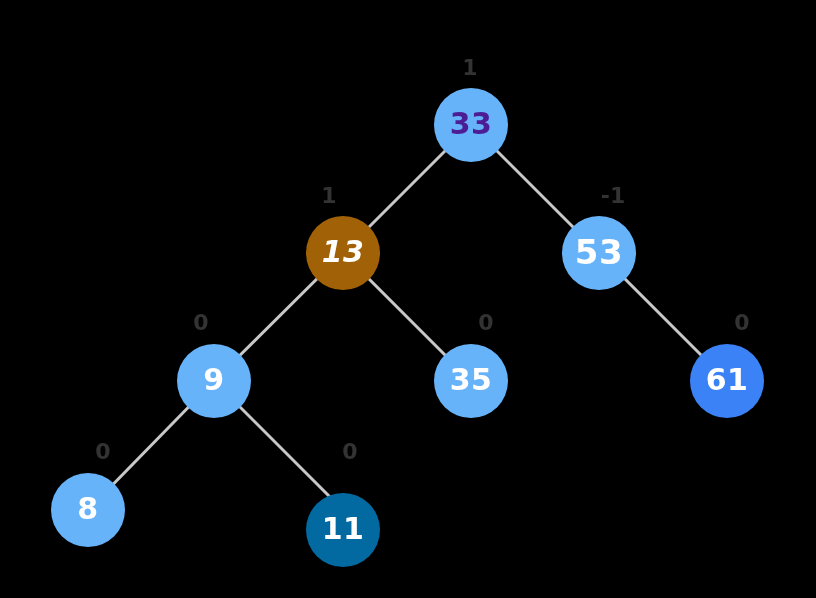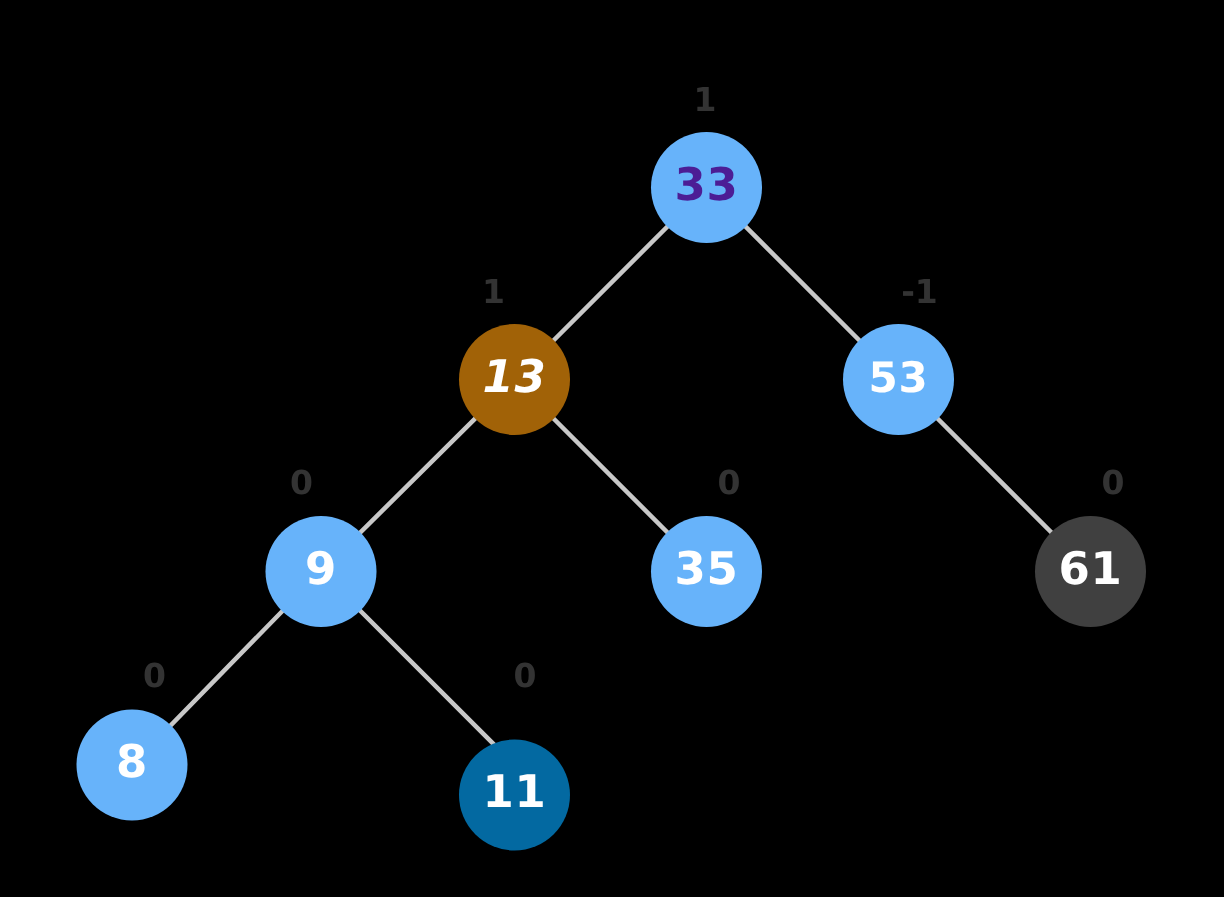--- a/index.html
+++ b/index.html
@@ -76,33 +76,33 @@
     </svg>
   <div id="node-layer">
       <div class="tree-node" style="left: 434px; top: 88px; width: 74px; height: 74px; background: rgb(103, 179, 250); color: #4c1d95; font-size: 30px;">
         <span class="node-value">33</span>
       </div>
       <div class="balance-label" style="color: rgb(51, 51, 51); left: 470px; top: 57px; transform: translateX(-50%);">1</div>
       <div class="tree-node" style="left: 306px; top: 216px; width: 74px; height: 74px; background: #a16207; color: rgb(255, 255, 255); font-size: 30px; font-style: italic;">
         <span class="node-value">13</span>
       </div>
       <div class="balance-label" style="color: rgb(51, 51, 51); left: 329px; top: 185px; transform: translateX(-50%);">1</div>
-      <div class="tree-node" style="left: 562px; top: 216px; width: 74px; height: 74px; background: rgb(103, 179, 250); color: rgb(255, 255, 255); font-size: 28px;">
+      <div class="tree-node" style="left: 562px; top: 216px; width: 74px; height: 74px; background: rgb(103, 179, 250); color: rgb(255, 255, 255); font-size: 34px;">
         <span class="node-value">53</span>
       </div>
       <div class="balance-label" style="color: rgb(51, 51, 51); left: 613px; top: 185px; transform: translateX(-50%);">-1</div>
       <div class="tree-node" style="left: 177px; top: 344px; width: 74px; height: 74px; background: rgb(103, 179, 250); color: rgb(255, 255, 255); font-size: 30px;">
         <span class="node-value">9</span>
       </div>
       <div class="balance-label" style="color: rgb(51, 51, 51); left: 201px; top: 312px; transform: translateX(-50%);">0</div>
       <div class="tree-node" style="left: 434px; top: 344px; width: 74px; height: 74px; background: rgb(103, 179, 250); color: rgb(255, 255, 255); font-size: 30px;">
         <span class="node-value">35</span>
       </div>
       <div class="balance-label" style="color: rgb(51, 51, 51); left: 486px; top: 312px; transform: translateX(-50%);">0</div>
-      <div class="tree-node" style="left: 690px; top: 344px; width: 74px; height: 74px; background: #404040; color: rgb(255, 255, 255); font-size: 30px;">
+      <div class="tree-node" style="left: 690px; top: 344px; width: 74px; height: 74px; background: #3b82f6; color: rgb(255, 255, 255); font-size: 30px;">
         <span class="node-value">61</span>
       </div>
       <div class="balance-label" style="color: rgb(51, 51, 51); left: 742px; top: 312px; transform: translateX(-50%);">0</div>
       <div class="tree-node" style="left: 51px; top: 473px; width: 74px; height: 74px; background: rgb(103, 179, 250); color: rgb(255, 255, 255); font-size: 30px;">
         <span class="node-value">8</span>
       </div>
       <div class="balance-label" style="color: rgb(51, 51, 51); left: 103px; top: 441px; transform: translateX(-50%);">0</div>
       <div class="tree-node" style="left: 306px; top: 493px; width: 74px; height: 74px; background: #0369a1; color: rgb(255, 255, 255); font-size: 30px;">
         <span class="node-value">11</span>
       </div>

